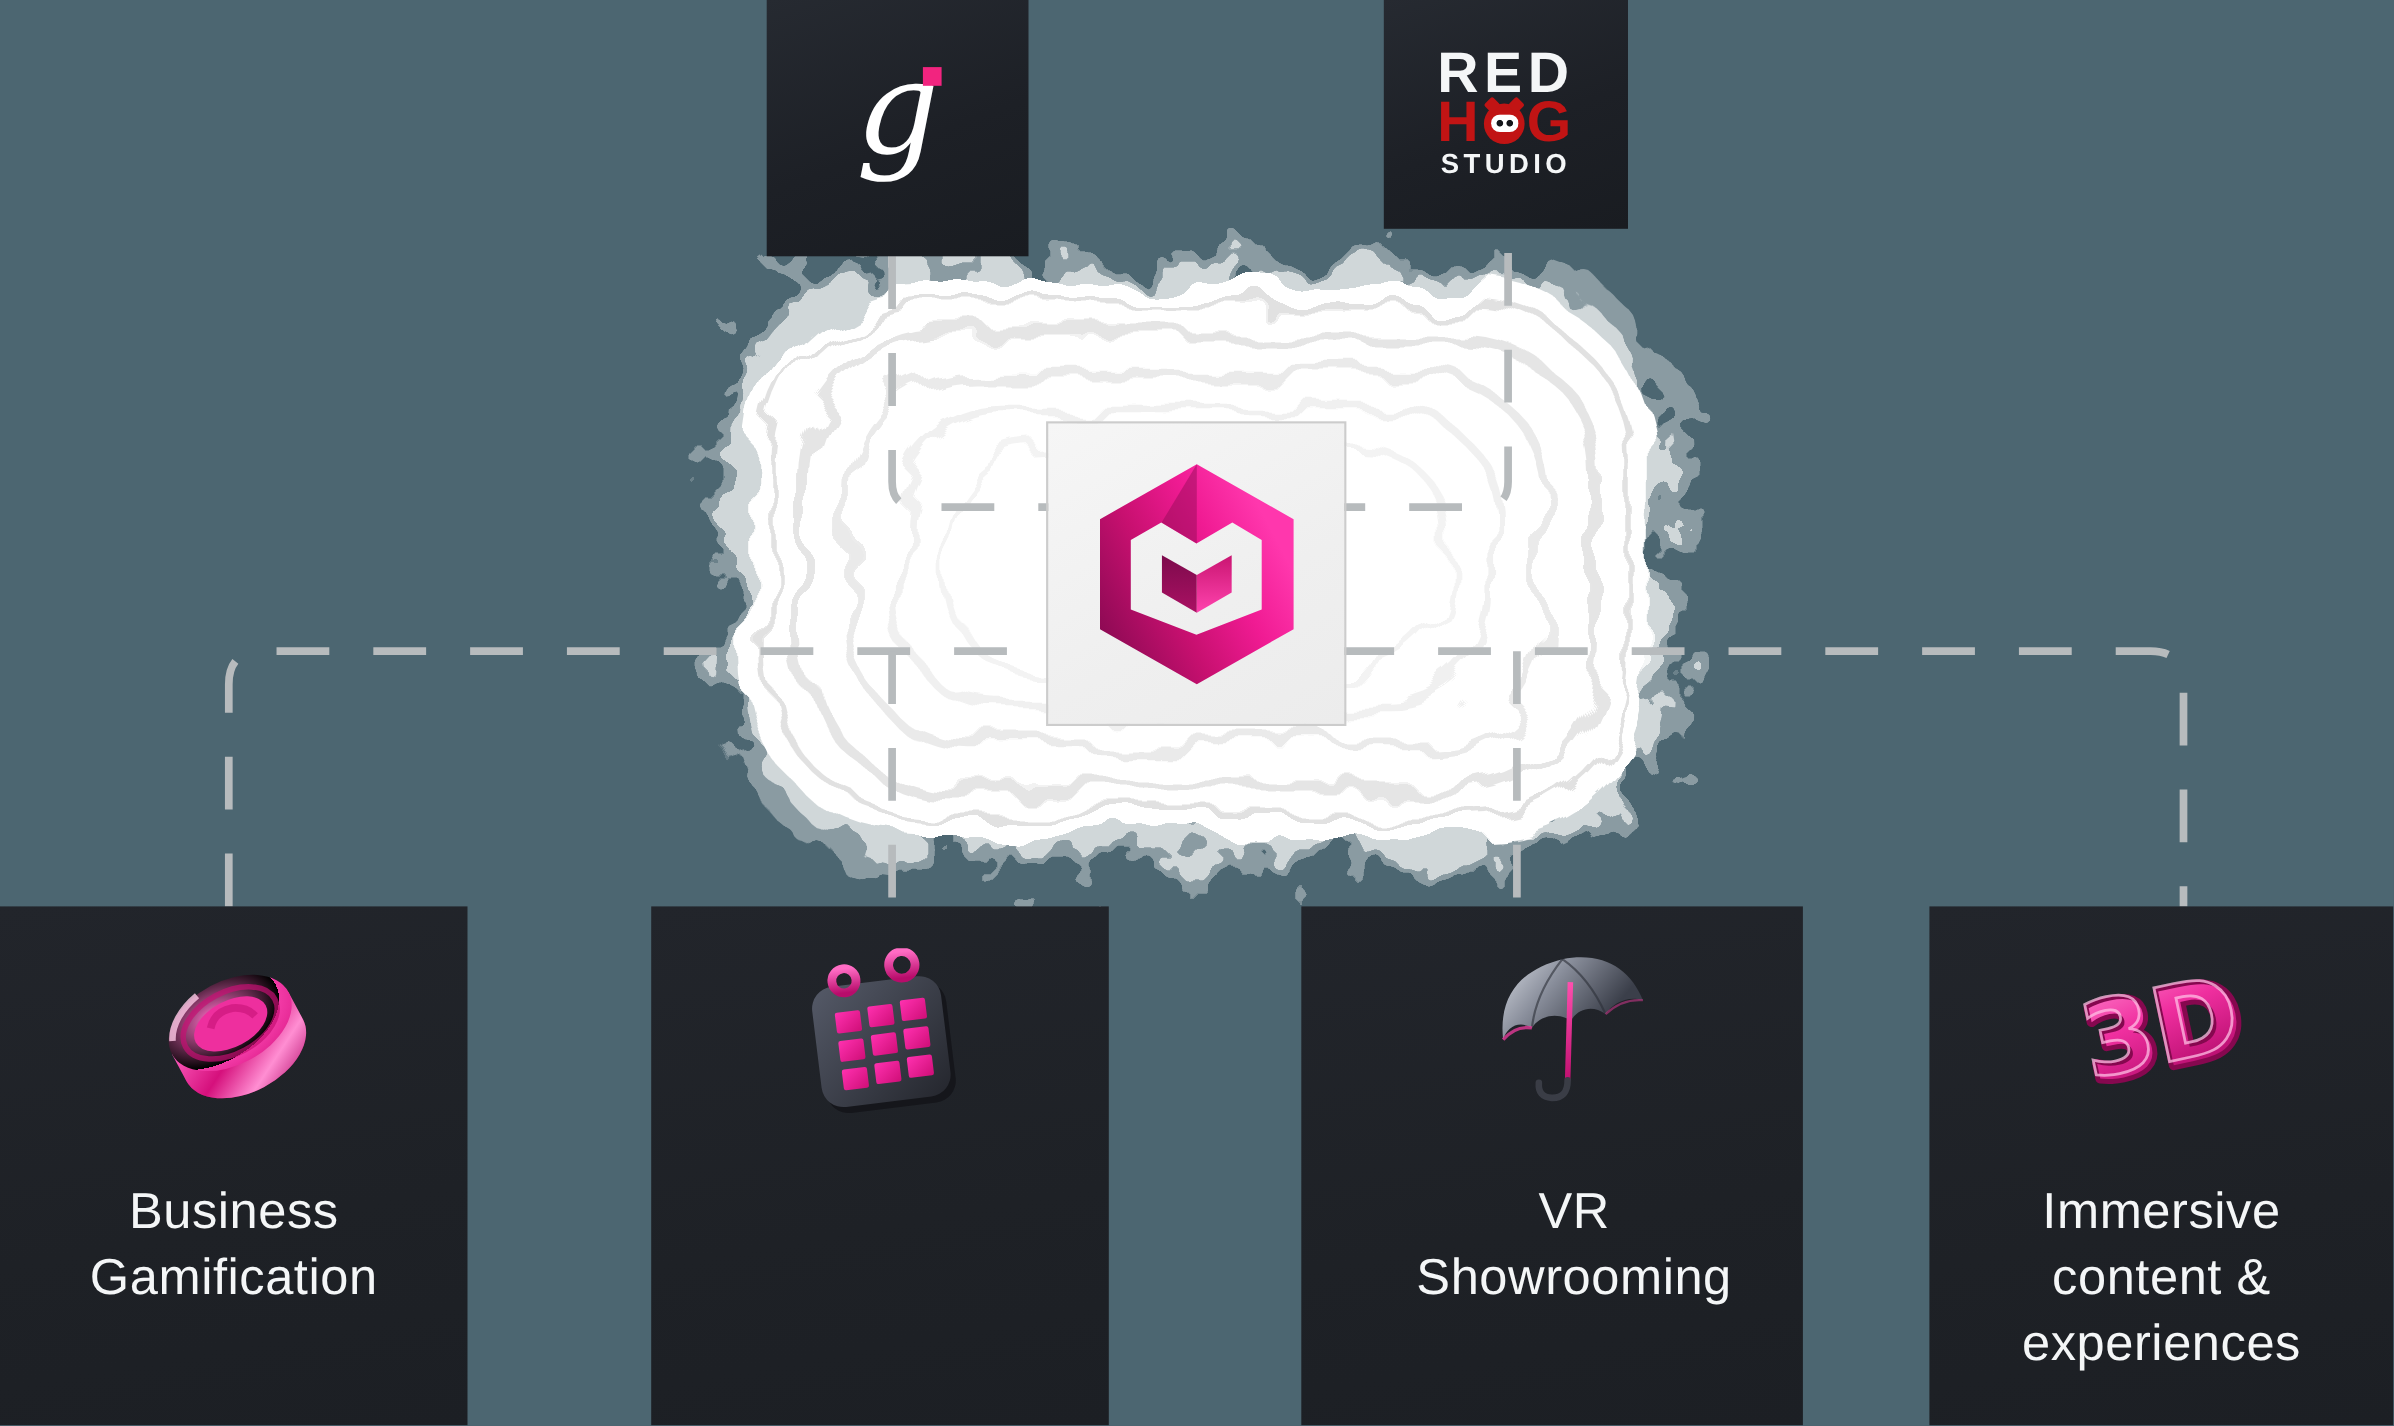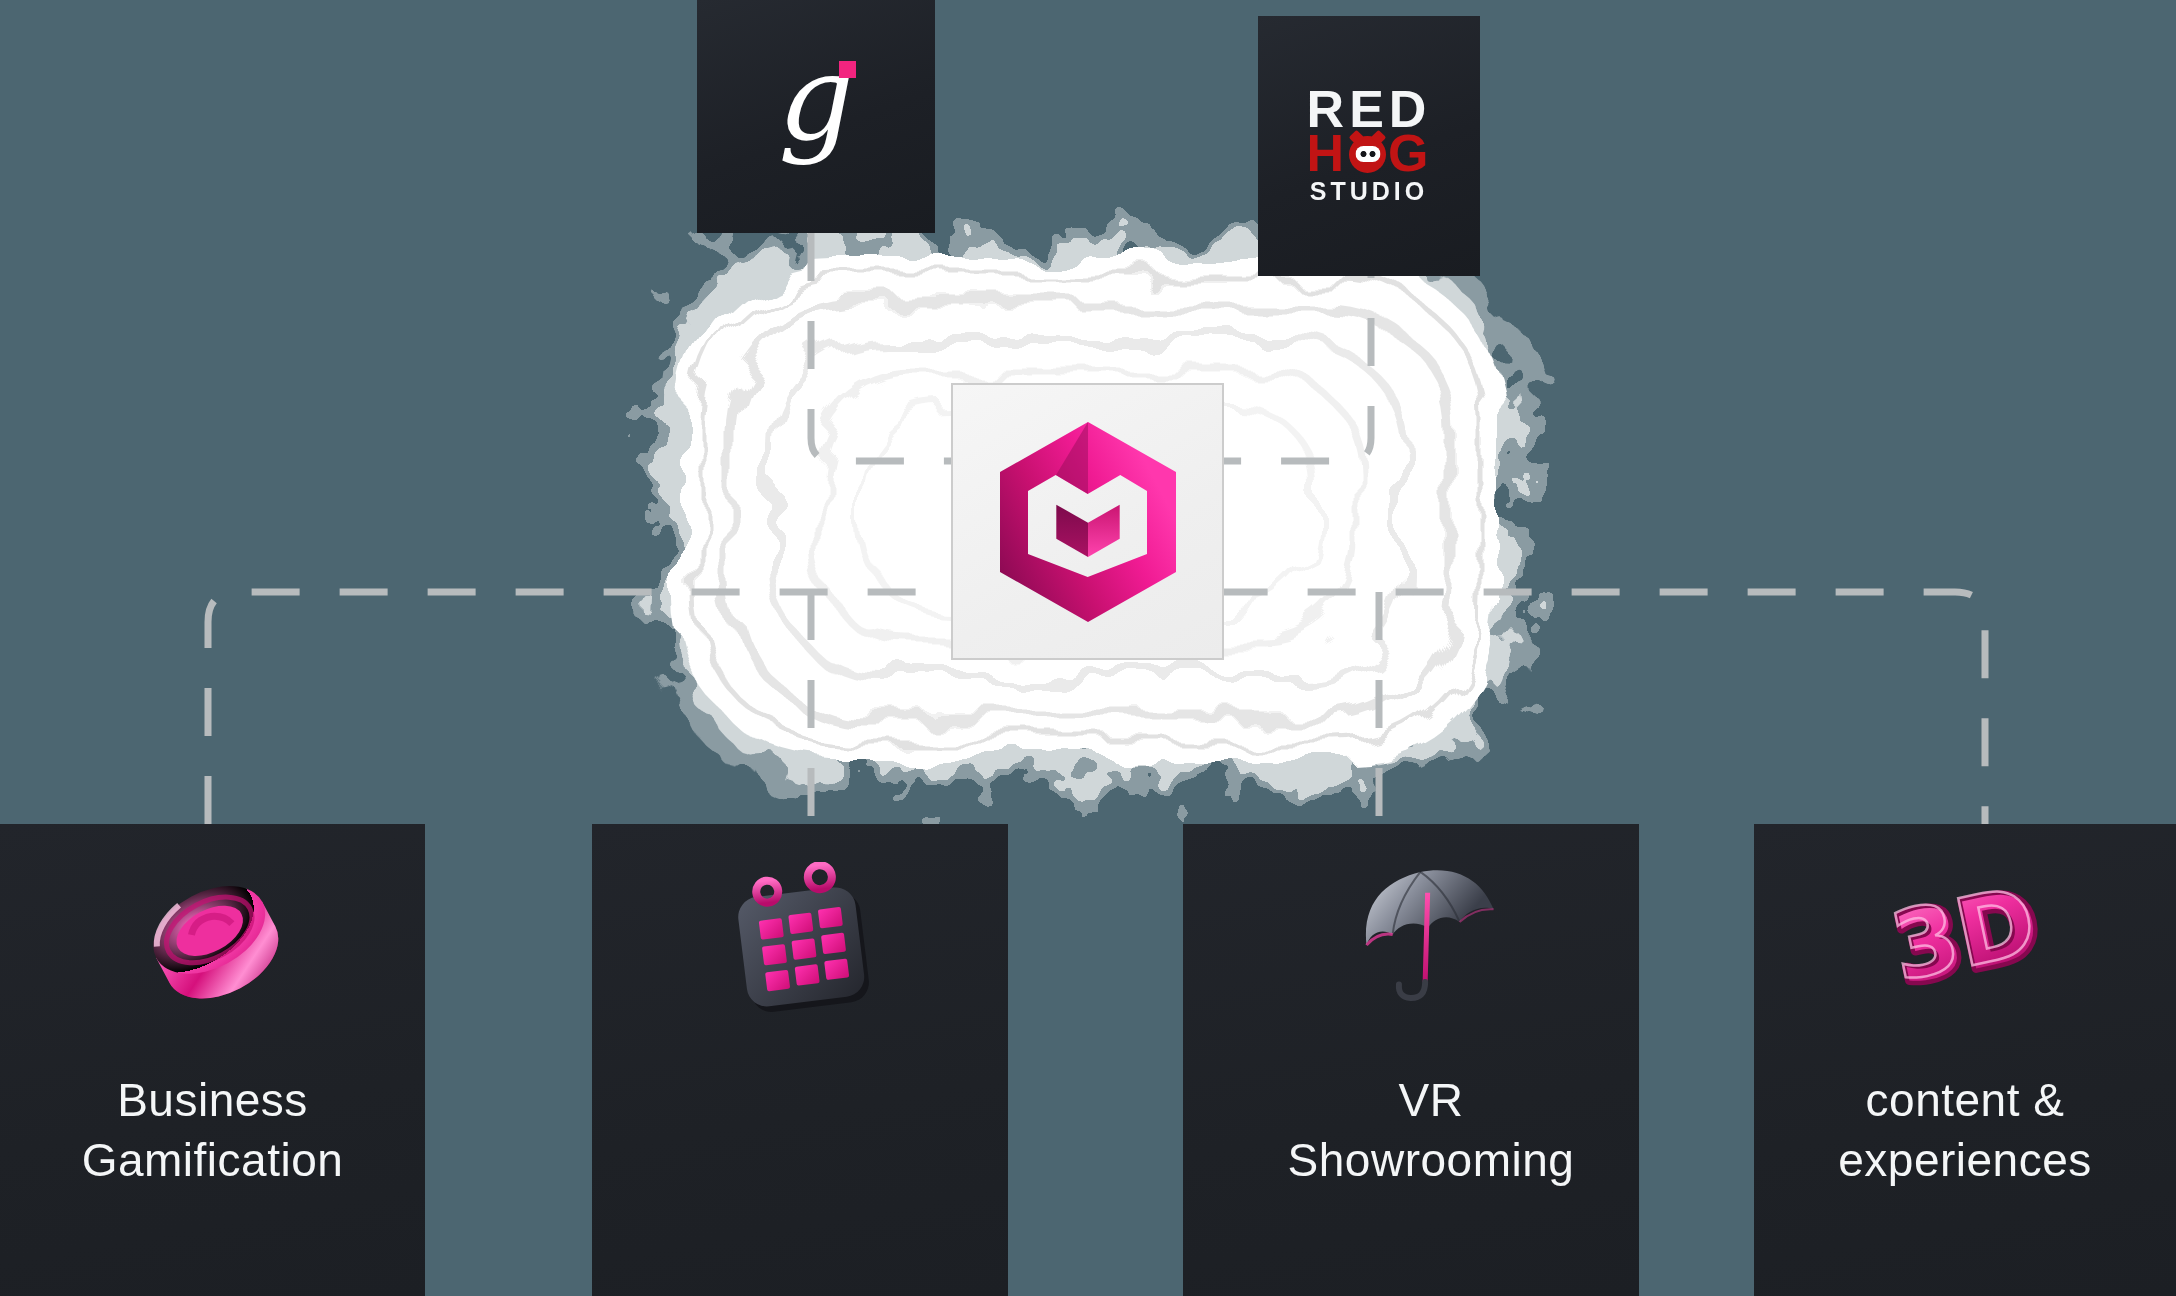--- a/index.html
+++ b/index.html
@@ -3,21 +3,21 @@
 <meta charset="utf-8">
 <style>
   html,body{margin:0;padding:0;background:#4c6671;}
   #stage{position:relative;width:2176px;height:1296px;overflow:hidden;
          background:#4c6671;font-family:"Liberation Sans",sans-serif;}
 
   
   .partner-tile{position:absolute;top:0;background:linear-gradient(160deg,#262a31 0%,#1d2026 55%,#191c21 100%);
         display:flex;align-items:center;justify-content:center;}
   #g-tile{left:697px;width:238px;height:233px;}
-  #redhog-tile{left:1258px;width:222px;height:260px;margin-top:16px;}
+  #redhog-tile{left:1258px;width:222px;height:208px;}
 
   .g-wrap{position:relative;width:100%;height:100%;}
   .g-letter{position:absolute;left:0;right:0;top:18px;text-align:center;
         font-family:"DejaVu Serif",serif;font-style:italic;font-weight:400;
         font-size:118px;line-height:160px;color:#ffffff;}
   .g-square{position:absolute;left:142px;top:61px;width:17px;height:17px;background:#f2247f;}
 
   .redhog-wrap{text-align:center;color:#f4f6f7;font-weight:700;}
   .rh-line1{font-size:52px;line-height:44px;letter-spacing:5px;}
   .rh-line2{font-size:52px;line-height:44px;letter-spacing:3px;color:#c11414;display:flex;align-items:center;justify-content:center;}
@@ -253,18 +253,19 @@
           </linearGradient>
         </defs>
         <g transform="rotate(-12 80 73)" font-family="DejaVu Sans, sans-serif" font-weight="bold" font-size="94" text-anchor="middle">
           <text x="82" y="106" fill="none" stroke="#86084f" stroke-width="9" stroke-linejoin="round">3D</text>
           <text x="82" y="106" fill="url(#g3d)">3D</text>
           <text x="79" y="102" fill="none" stroke="#ffbfe4" stroke-width="2.5" opacity="0.75">3D</text>
         </g>
       </svg>
     </div>
     <div class="svc-label">
+      <span>Immersive</span>
       <span>content &amp;</span>
       <span>experiences</span>
     </div>
   </div>
 
 </div>
 
 </body></html>

